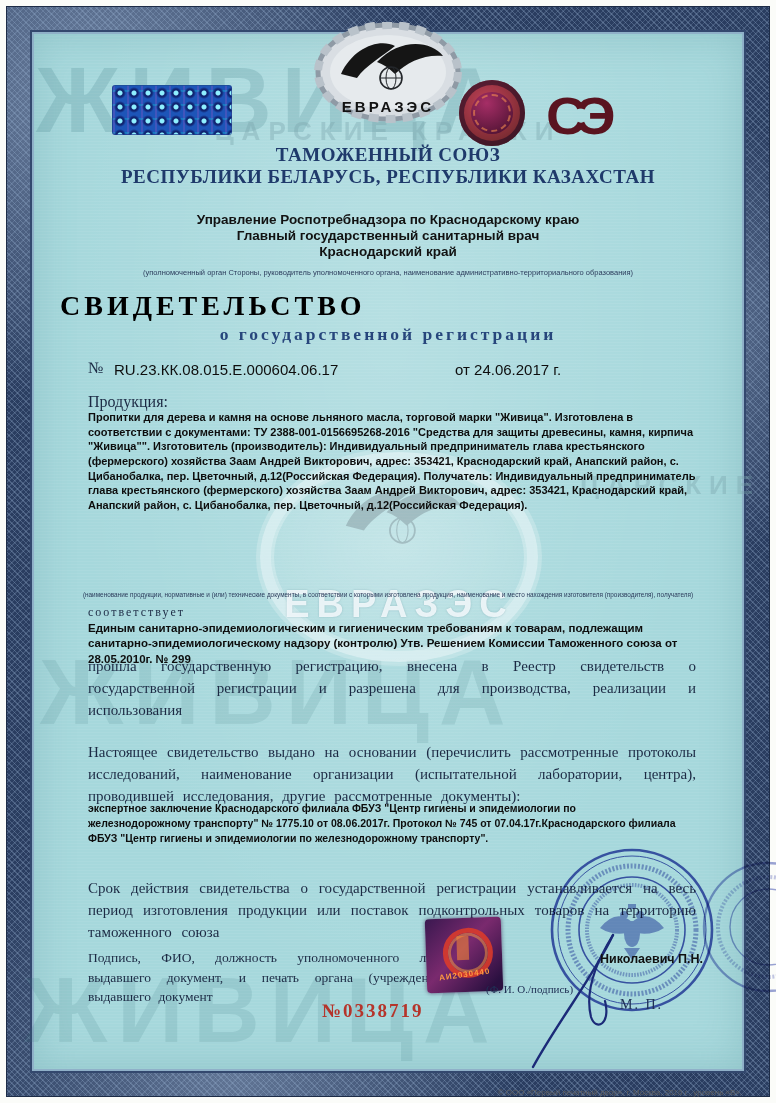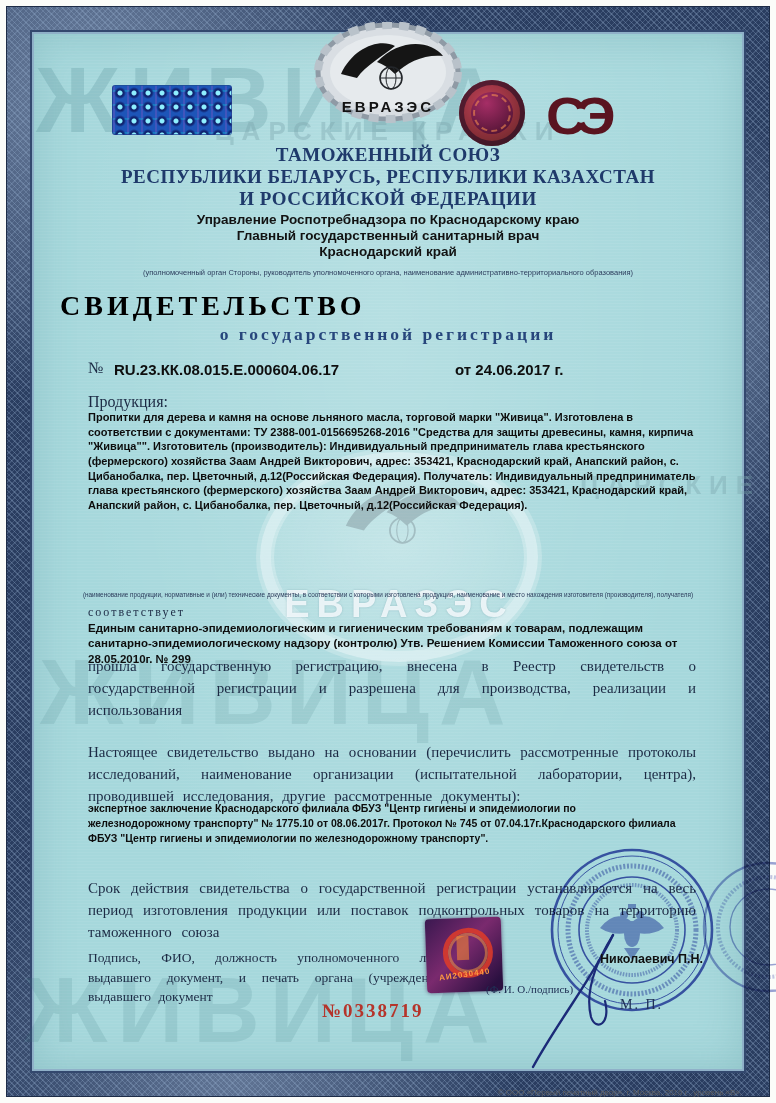--- a/index.html
+++ b/index.html
@@ -65,21 +65,21 @@
   .serif{font-family:"Liberation Serif",serif;}
   .hdr-union{position:absolute;left:60px;right:60px;text-align:center;font-weight:bold;
     color:#1f3a6b;font-family:"Liberation Serif",serif;font-size:19px;letter-spacing:.5px;z-index:5;}
   .hdr-auth{position:absolute;left:60px;right:60px;text-align:center;font-weight:bold;
     color:#121212;font-size:13.5px;z-index:5;}
   .tiny-caption{position:absolute;text-align:center;color:#2c3c5c;z-index:5;}
   #title-main{position:absolute;left:60px;right:60px;top:290px;text-align:left;font-size:28px;
     font-weight:bold;letter-spacing:4px;color:#000000;z-index:5;font-family:"Liberation Serif",serif;}
   #title-sub{position:absolute;left:60px;right:60px;top:324px;text-align:center;font-size:17.5px;
     font-weight:bold;letter-spacing:3px;color:#27467c;z-index:5;font-family:"Liberation Serif",serif;}
-  .regrow{position:absolute;z-index:5;font-weight:bold;color:#0e0e0e;font-size:15px;}
+  .regrow{position:absolute;z-index:5;font-weight:normal;color:#0e0e0e;font-size:15px;}
   .body-bold{position:absolute;left:88px;width:608px;z-index:5;font-weight:bold;color:#0d0d0d;
     font-size:11px;line-height:1.33;text-align:left;}
   .body-serif{position:absolute;left:88px;width:608px;z-index:5;color:#1c2a44;
     font-family:"Liberation Serif",serif;font-size:15px;line-height:1.45;text-align:justify;}
   
   .stamp{position:absolute;z-index:7;mix-blend-mode:multiply;}
   #sig-svg{position:absolute;left:515px;top:925px;width:150px;height:150px;z-index:8;}
   #signer-name{position:absolute;left:600px;top:952px;z-index:8;font-size:12.5px;font-weight:bold;color:#101010;}
   #sig-caption{position:absolute;left:486px;top:983px;z-index:8;font-size:11px;color:#203055;
     font-family:"Liberation Serif",serif;text-align:center;}
@@ -117,21 +117,20 @@
   </div>
 
   <div id="holo-strip"></div>
   <div id="holo-round">
       <div class="ring"></div>
     </div>
   <div id="se-logo">СЭ</div>
 
   <div class="hdr-union" style="top:144px;">ТАМОЖЕННЫЙ СОЮЗ</div>
   <div class="hdr-union" style="top:166px;">РЕСПУБЛИКИ БЕЛАРУСЬ, РЕСПУБЛИКИ КАЗАХСТАН</div>
-  <div class="hdr-union" style="top:188px;">И РОССИЙСКОЙ ФЕДЕРАЦИИ</div>
   <div class="hdr-auth" style="top:212px;">Управление Роспотребнадзора по Краснодарскому краю</div>
   <div class="hdr-auth" style="top:228px;">Главный государственный санитарный врач</div>
   <div class="hdr-auth" style="top:244px;">Краснодарский край</div>
   <div class="tiny-caption" style="left:60px;right:60px;top:268px;font-size:7.5px;">(уполномоченный орган Стороны, руководитель уполномоченного органа, наименование административно-территориального образования)</div>
 
   <div id="title-main">СВИДЕТЕЛЬСТВО</div>
   <div id="title-sub">о государственной регистрации</div>
 
   <div class="regrow serif" style="left:88px;top:359px;font-weight:normal;color:#1c2a44;font-size:16px;">№</div>
   <div class="regrow" style="left:114px;top:361px;">RU.23.КК.08.015.Е.000604.06.17</div>

